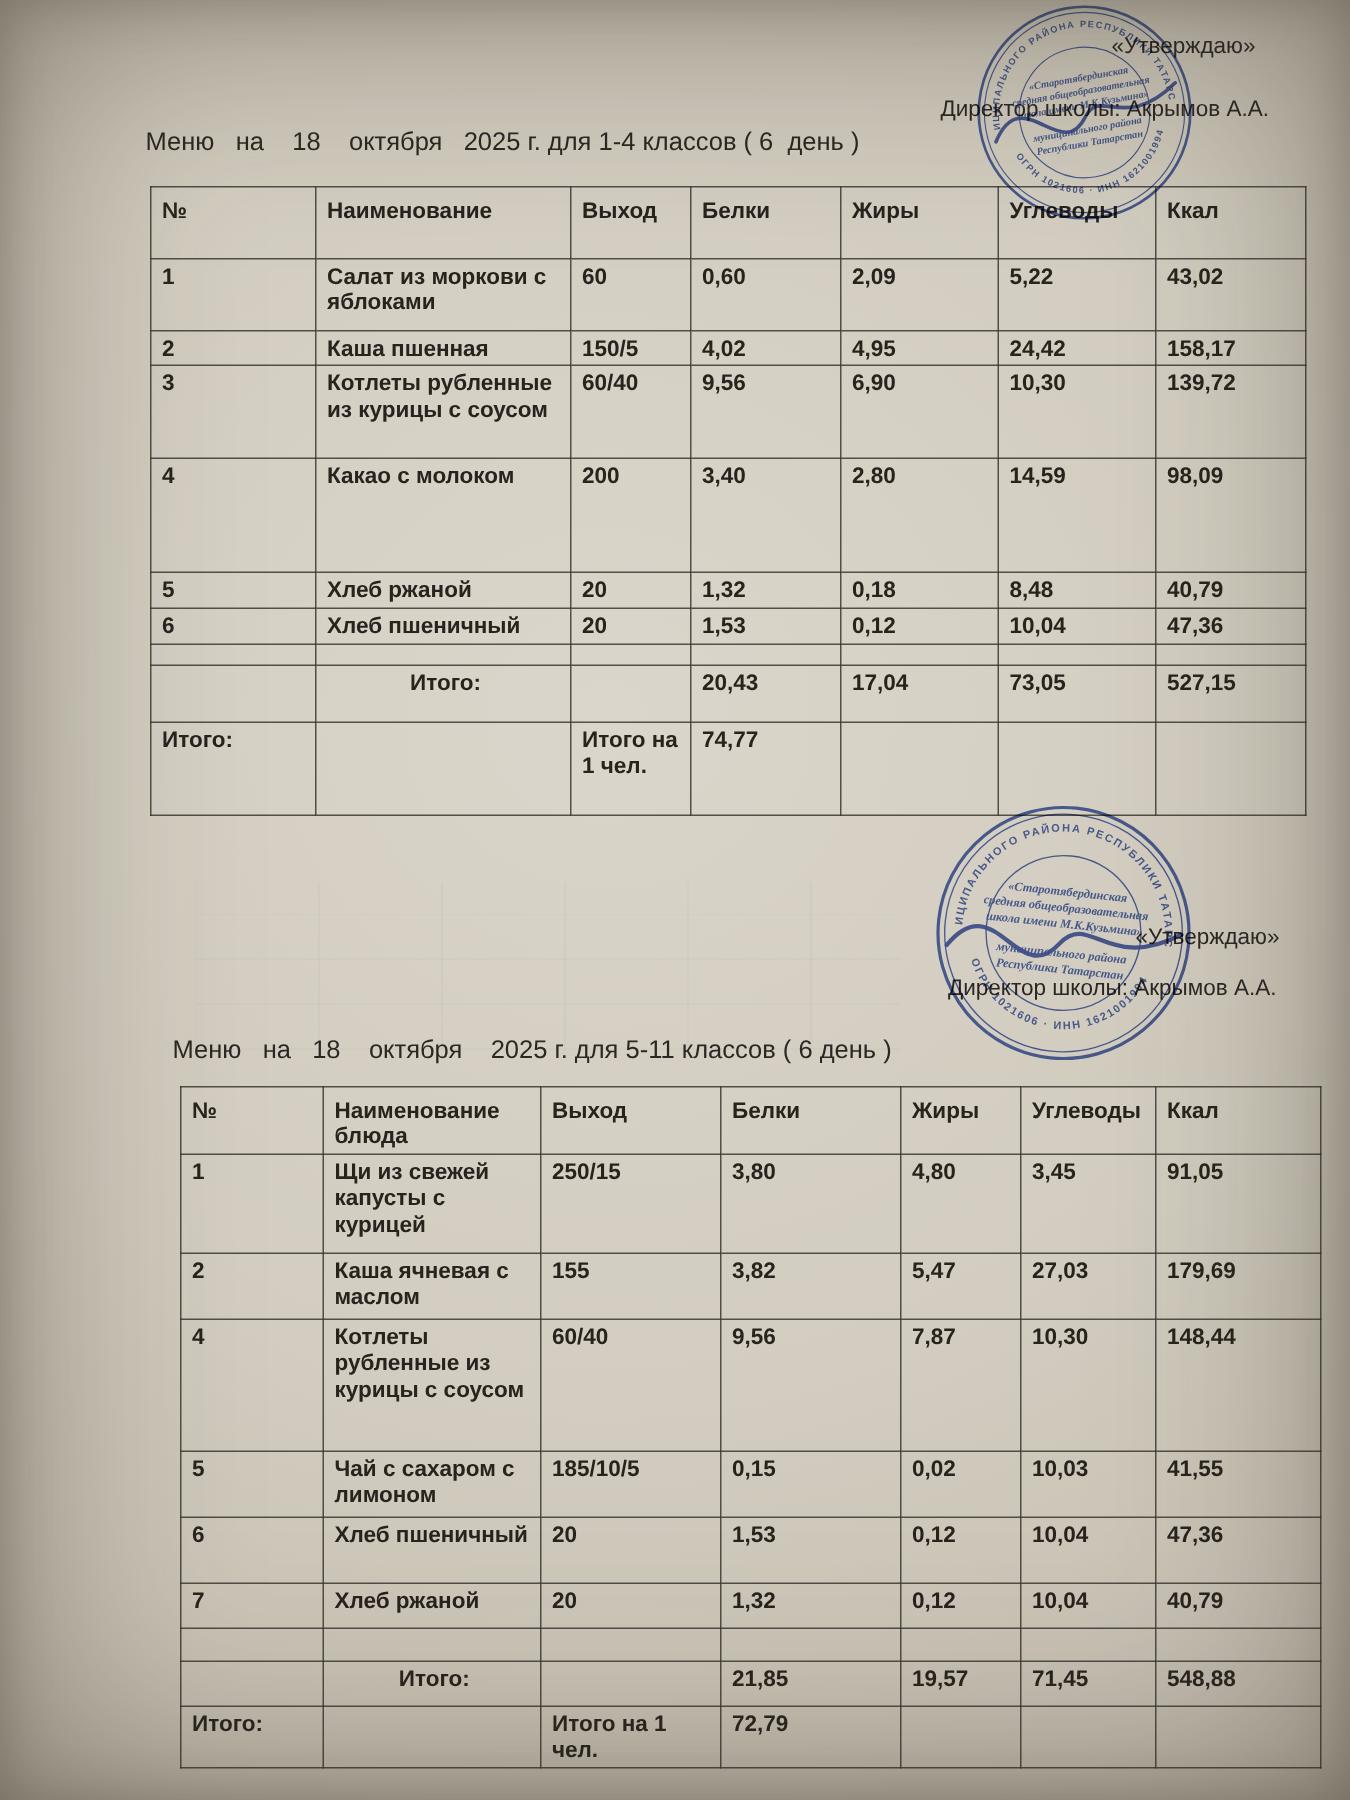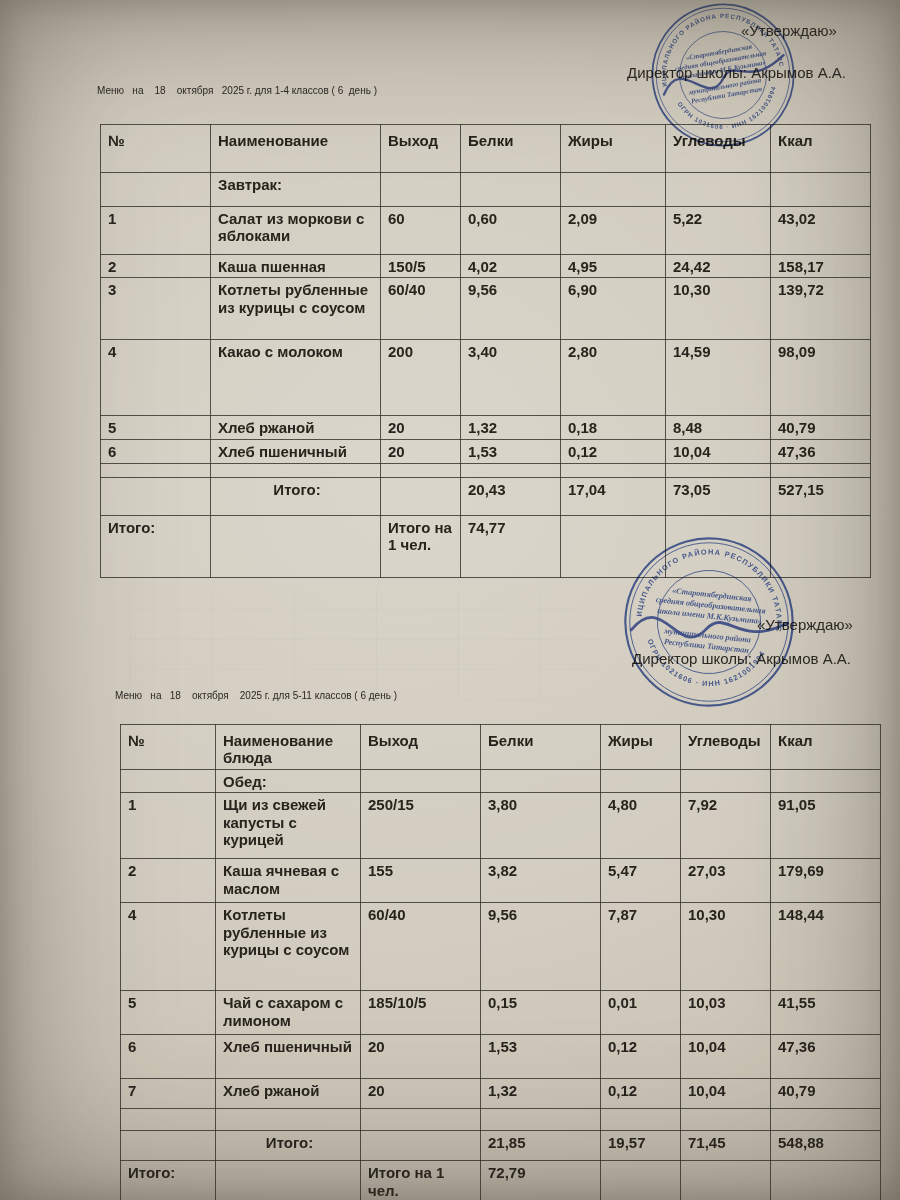--- a/index.html
+++ b/index.html
@@ -16,21 +16,21 @@
   }
   .ghost{
     position:absolute;left:130px;top:588px;width:470px;height:112px;z-index:1;opacity:.55;
     background:
       repeating-linear-gradient(90deg, rgba(70,80,110,.07) 0 1px, transparent 1px 82px),
       repeating-linear-gradient(0deg, rgba(70,80,110,.05) 0 1px, transparent 1px 30px);
   }
   .printed{position:absolute;z-index:3;font-weight:400;color:#2b2722;}
   .approve{font-size:15px;}
   .director{font-size:15px;}
-  .title{font-size:10px;white-space:pre;}
+  .title{font-size:17px;white-space:pre;}
   .menu-table{
     position:absolute;z-index:2;border-collapse:collapse;table-layout:fixed;
     background:rgba(255,255,255,0.04);
   }
   .menu-table th,.menu-table td{
     border:1.2px solid rgba(52,50,44,.82);
     font-family:"Liberation Sans",sans-serif;
     font-weight:700;font-size:15px;line-height:1.16;color:#28241d;
     padding:3px 4px 2px 7px;vertical-align:top;text-align:left;overflow:hidden;
   }
@@ -66,29 +66,20 @@
     <tbody>
       <tr style="height:48px">
         <th>№</th>
         <th>Наименование</th>
         <th>Выход</th>
         <th>Белки</th>
         <th>Жиры</th>
         <th>Углеводы</th>
         <th>Ккал</th>
       </tr>
-      <tr style="height:34px">
-        <td></td>
-        <td>Завтрак:</td>
-        <td></td>
-        <td></td>
-        <td></td>
-        <td></td>
-        <td></td>
-      </tr>
       <tr style="height:48px">
         <td>1</td>
         <td>Салат  из моркови с яблоками</td>
         <td>60</td>
         <td>0,60</td>
         <td>2,09</td>
         <td>5,22</td>
         <td>43,02</td>
       </tr>
       <tr style="height:22px">
@@ -183,36 +174,27 @@
     <tbody>
       <tr style="height:44px">
         <th>№</th>
         <th>Наименование блюда</th>
         <th>Выход</th>
         <th>Белки</th>
         <th>Жиры</th>
         <th>Углеводы</th>
         <th>Ккал</th>
       </tr>
-      <tr style="height:22px">
-        <td></td>
-        <td>Обед:</td>
-        <td></td>
-        <td></td>
-        <td></td>
-        <td></td>
-        <td></td>
-      </tr>
       <tr style="height:66px">
         <td>1</td>
         <td>Щи  из  свежей капусты с курицей</td>
         <td>250/15</td>
         <td>3,80</td>
         <td>4,80</td>
-        <td>7,92</td>
+        <td>3,45</td>
         <td>91,05</td>
       </tr>
       <tr style="height:44px">
         <td>2</td>
         <td>Каша  ячневая с  маслом</td>
         <td>155</td>
         <td>3,82</td>
         <td>5,47</td>
         <td>27,03</td>
         <td>179,69</td>
@@ -224,21 +206,21 @@
         <td>9,56</td>
         <td>7,87</td>
         <td>10,30</td>
         <td>148,44</td>
       </tr>
       <tr style="height:44px">
         <td>5</td>
         <td>Чай с сахаром с лимоном</td>
         <td>185/10/5</td>
         <td>0,15</td>
-        <td>0,01</td>
+        <td>0,02</td>
         <td>10,03</td>
         <td>41,55</td>
       </tr>
       <tr style="height:44px">
         <td>6</td>
         <td>Хлеб пшеничный</td>
         <td>20</td>
         <td>1,53</td>
         <td>0,12</td>
         <td>10,04</td>

